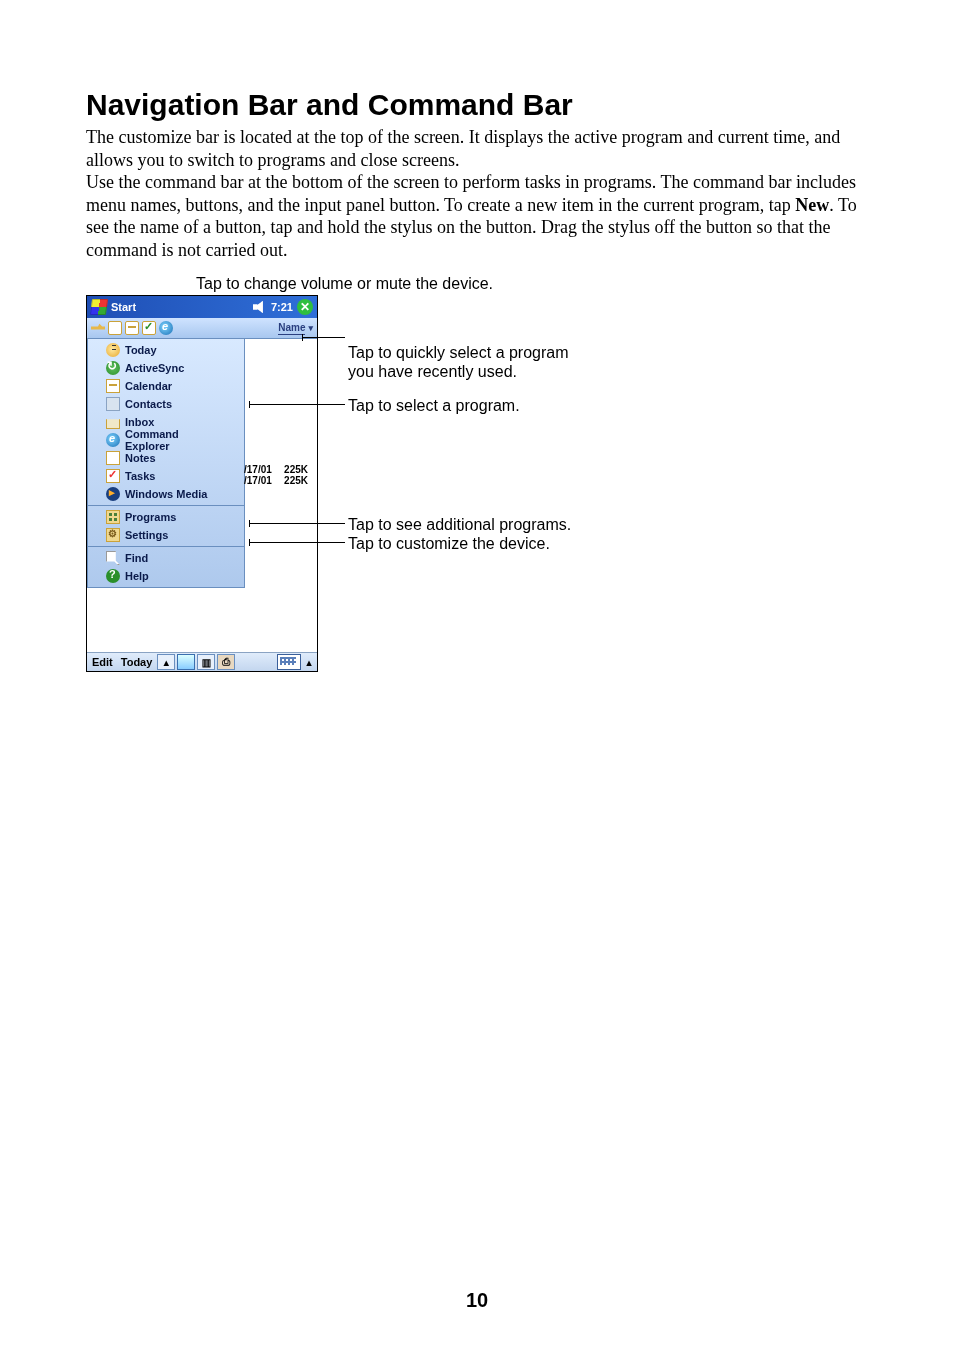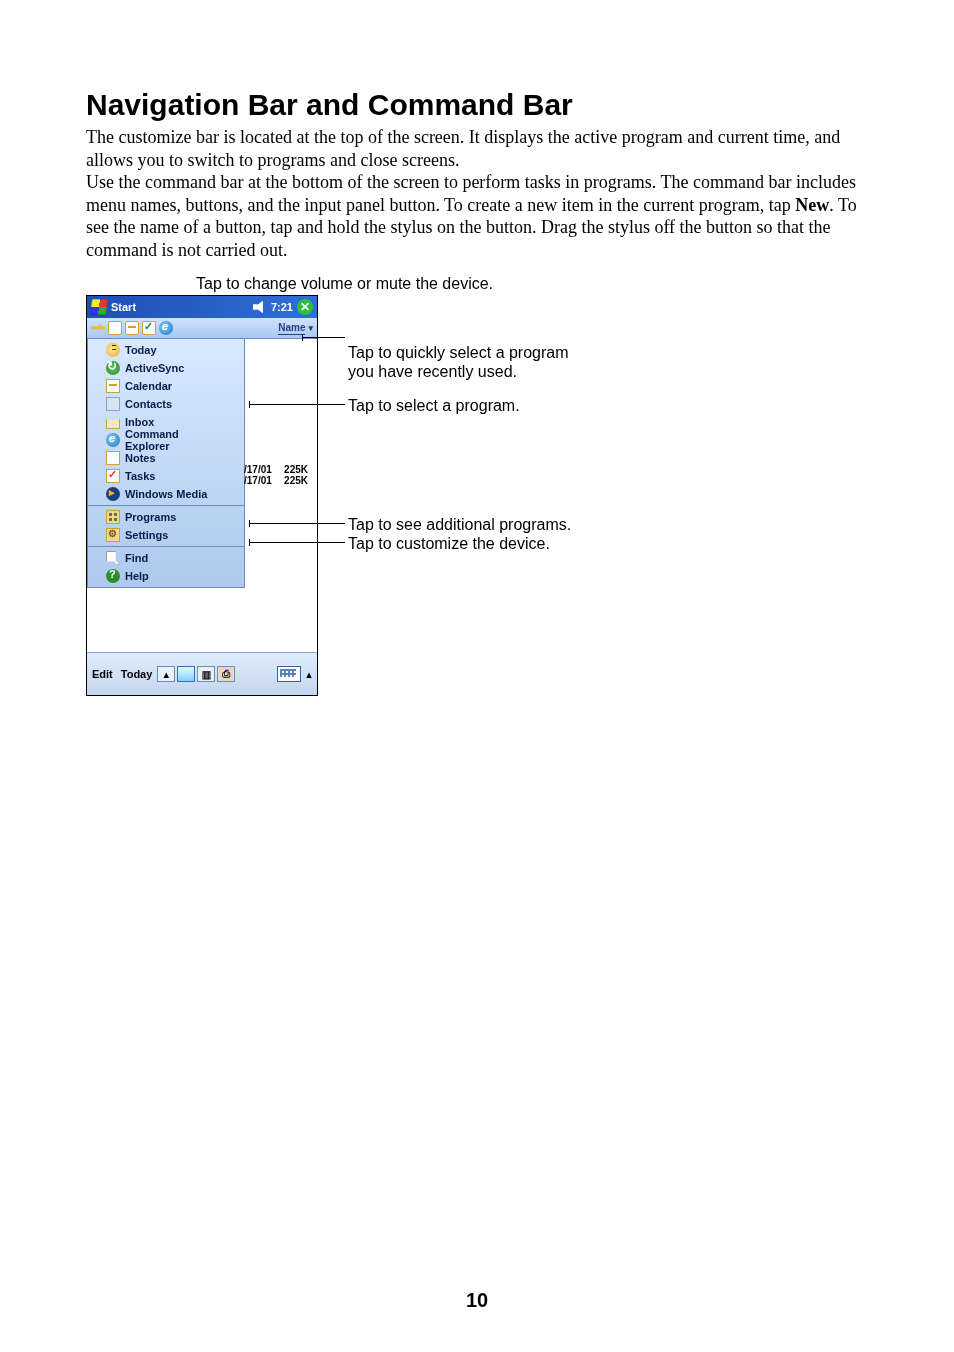--- a/index.html
+++ b/index.html
@@ -203,21 +203,21 @@
     padding-right: 8px;
   }
 
   .cmdbar {
     height: 18px;
     background: linear-gradient(to bottom, #e0ecfb, #c3d6ef);
     border-top: 1px solid #8aa3c3;
     display: flex;
     align-items: center;
     gap: 2px;
-    padding: 12px 2px;
+    padding: 0 2px;
     font-size: 11px;
     font-weight: bold;
   }
   .cmdbar .menu { padding: 0 3px; }
   .cmdbtn {
     width: 16px; height: 14px;
     border: 1px solid #6a8fbf;
     background: #e8f0fb;
     display:flex;align-items:center;justify-content:center;
     font-size:10px;

